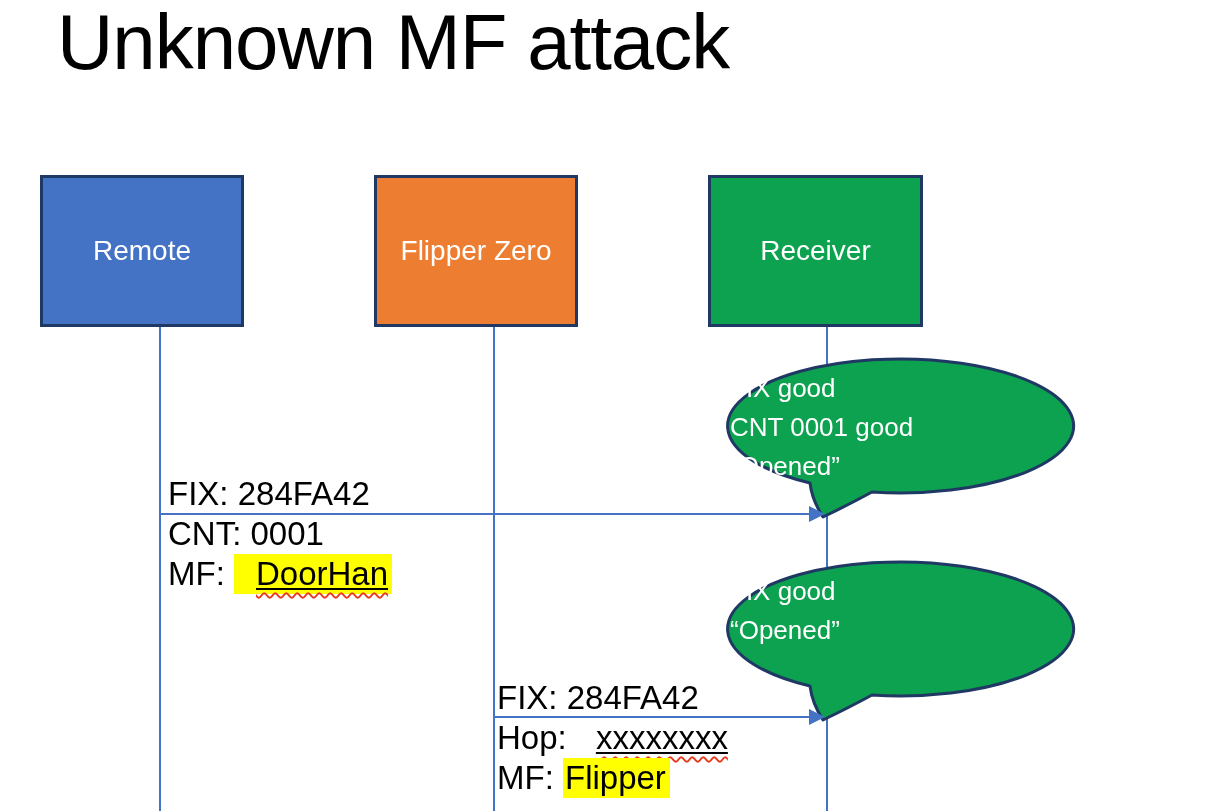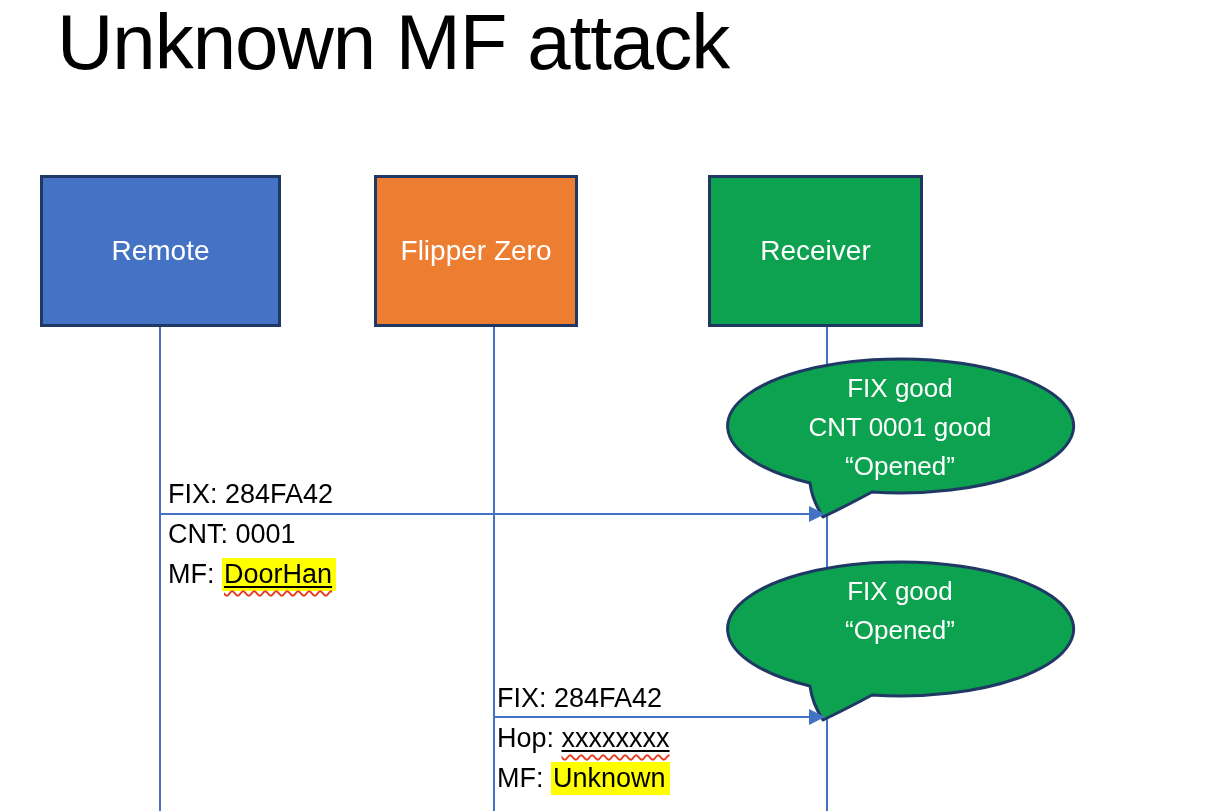--- a/index.html
+++ b/index.html
@@ -27,21 +27,21 @@
     font-size:78px;font-weight:300;letter-spacing:-1px;
     line-height:1.05;color:var(--text-black);
     white-space:nowrap;
   }
   .actor{
     position:absolute;top:175px;height:152px;
     border:3px solid var(--outline-navy);
     display:flex;align-items:center;justify-content:center;
     color:#fff;font-size:28px;line-height:1.2;
   }
-  .actor-remote{left:40px;width:241px;background:var(--actor-blue);}
+  .actor-remote{left:40px;width:204px;background:var(--actor-blue);}
   .actor-flipper{left:374px;width:204px;background:var(--actor-orange);}
   .actor-receiver{left:708px;width:215px;background:var(--actor-green);}
   .lifeline{
     position:absolute;top:327px;height:484px;width:2px;
     background:var(--line-blue);
   }
   .lifeline-remote{left:159px;}
   .lifeline-flipper{left:493px;}
   .lifeline-receiver{left:826px;}
   .msg-line{
@@ -52,48 +52,49 @@
   .arrowhead{
     position:absolute;width:0;height:0;
     border-top:8px solid transparent;
     border-bottom:8px solid transparent;
     border-left:16px solid var(--line-blue);
   }
   .msg1-arrowhead{left:809px;top:506px;}
   .msg2-arrowhead{left:809px;top:709px;}
   .msg-labels{
     position:absolute;
-    font-size:27px;line-height:40px;color:var(--text-black);
+    font-size:33px;line-height:40px;color:var(--text-black);
     white-space:nowrap;
   }
   .msg1-labels{left:168px;top:474px;}
   .msg2-labels{left:497px;top:678px;}
   .hl{background:var(--highlight-yellow);padding:1px 4px 2px 2px;}
   .ul{
     text-decoration:underline solid var(--text-black);
     text-decoration-thickness:2px;
     text-underline-offset:3px;
   }
   .sq{
     text-decoration:underline wavy var(--squiggle-red);
     text-decoration-thickness:1.5px;
     text-underline-offset:7px;
+    margin-left:20px;
   }
   .callout-layer{
     position:absolute;left:0;top:0;width:1216px;height:811px;
     pointer-events:none;
   }
   .callout-shape{
     fill:var(--actor-green);
     stroke:var(--outline-navy);
     stroke-width:3;
     stroke-linejoin:round;
   }
   .callout-text{
-    position:absolute;width:340px;text-align:center;
+    position:absolute;width:340px;
     color:var(--bubble-text);font-size:26px;line-height:39px;
     white-space:nowrap;
   }
   .callout1-text{left:730px;top:369px;}
   .callout2-text{left:730px;top:572px;}
 </style>
 </head>
 <body>
 
 <div class="slide">
@@ -138,21 +139,21 @@
   </div>
 
   <div class="msg-labels msg2-labels">
     <div>
       <span>FIX: 284FA42</span>
     </div>
     <div>
       <span>Hop: </span><span class="ul"><span class="sq">xxxxxxxx</span></span>
     </div>
     <div>
-      <span>MF: </span><span class="hl"><span>Unknown</span></span>
+      <span>MF: </span><span class="hl"><span>Flipper</span></span>
     </div>
   </div>
 
   <div class="callout-text callout1-text">
     <div>FIX good</div>
     <div>CNT 0001 good</div>
     <div>“Opened”</div>
   </div>
   <div class="callout-text callout2-text">
     <div>FIX good</div>

